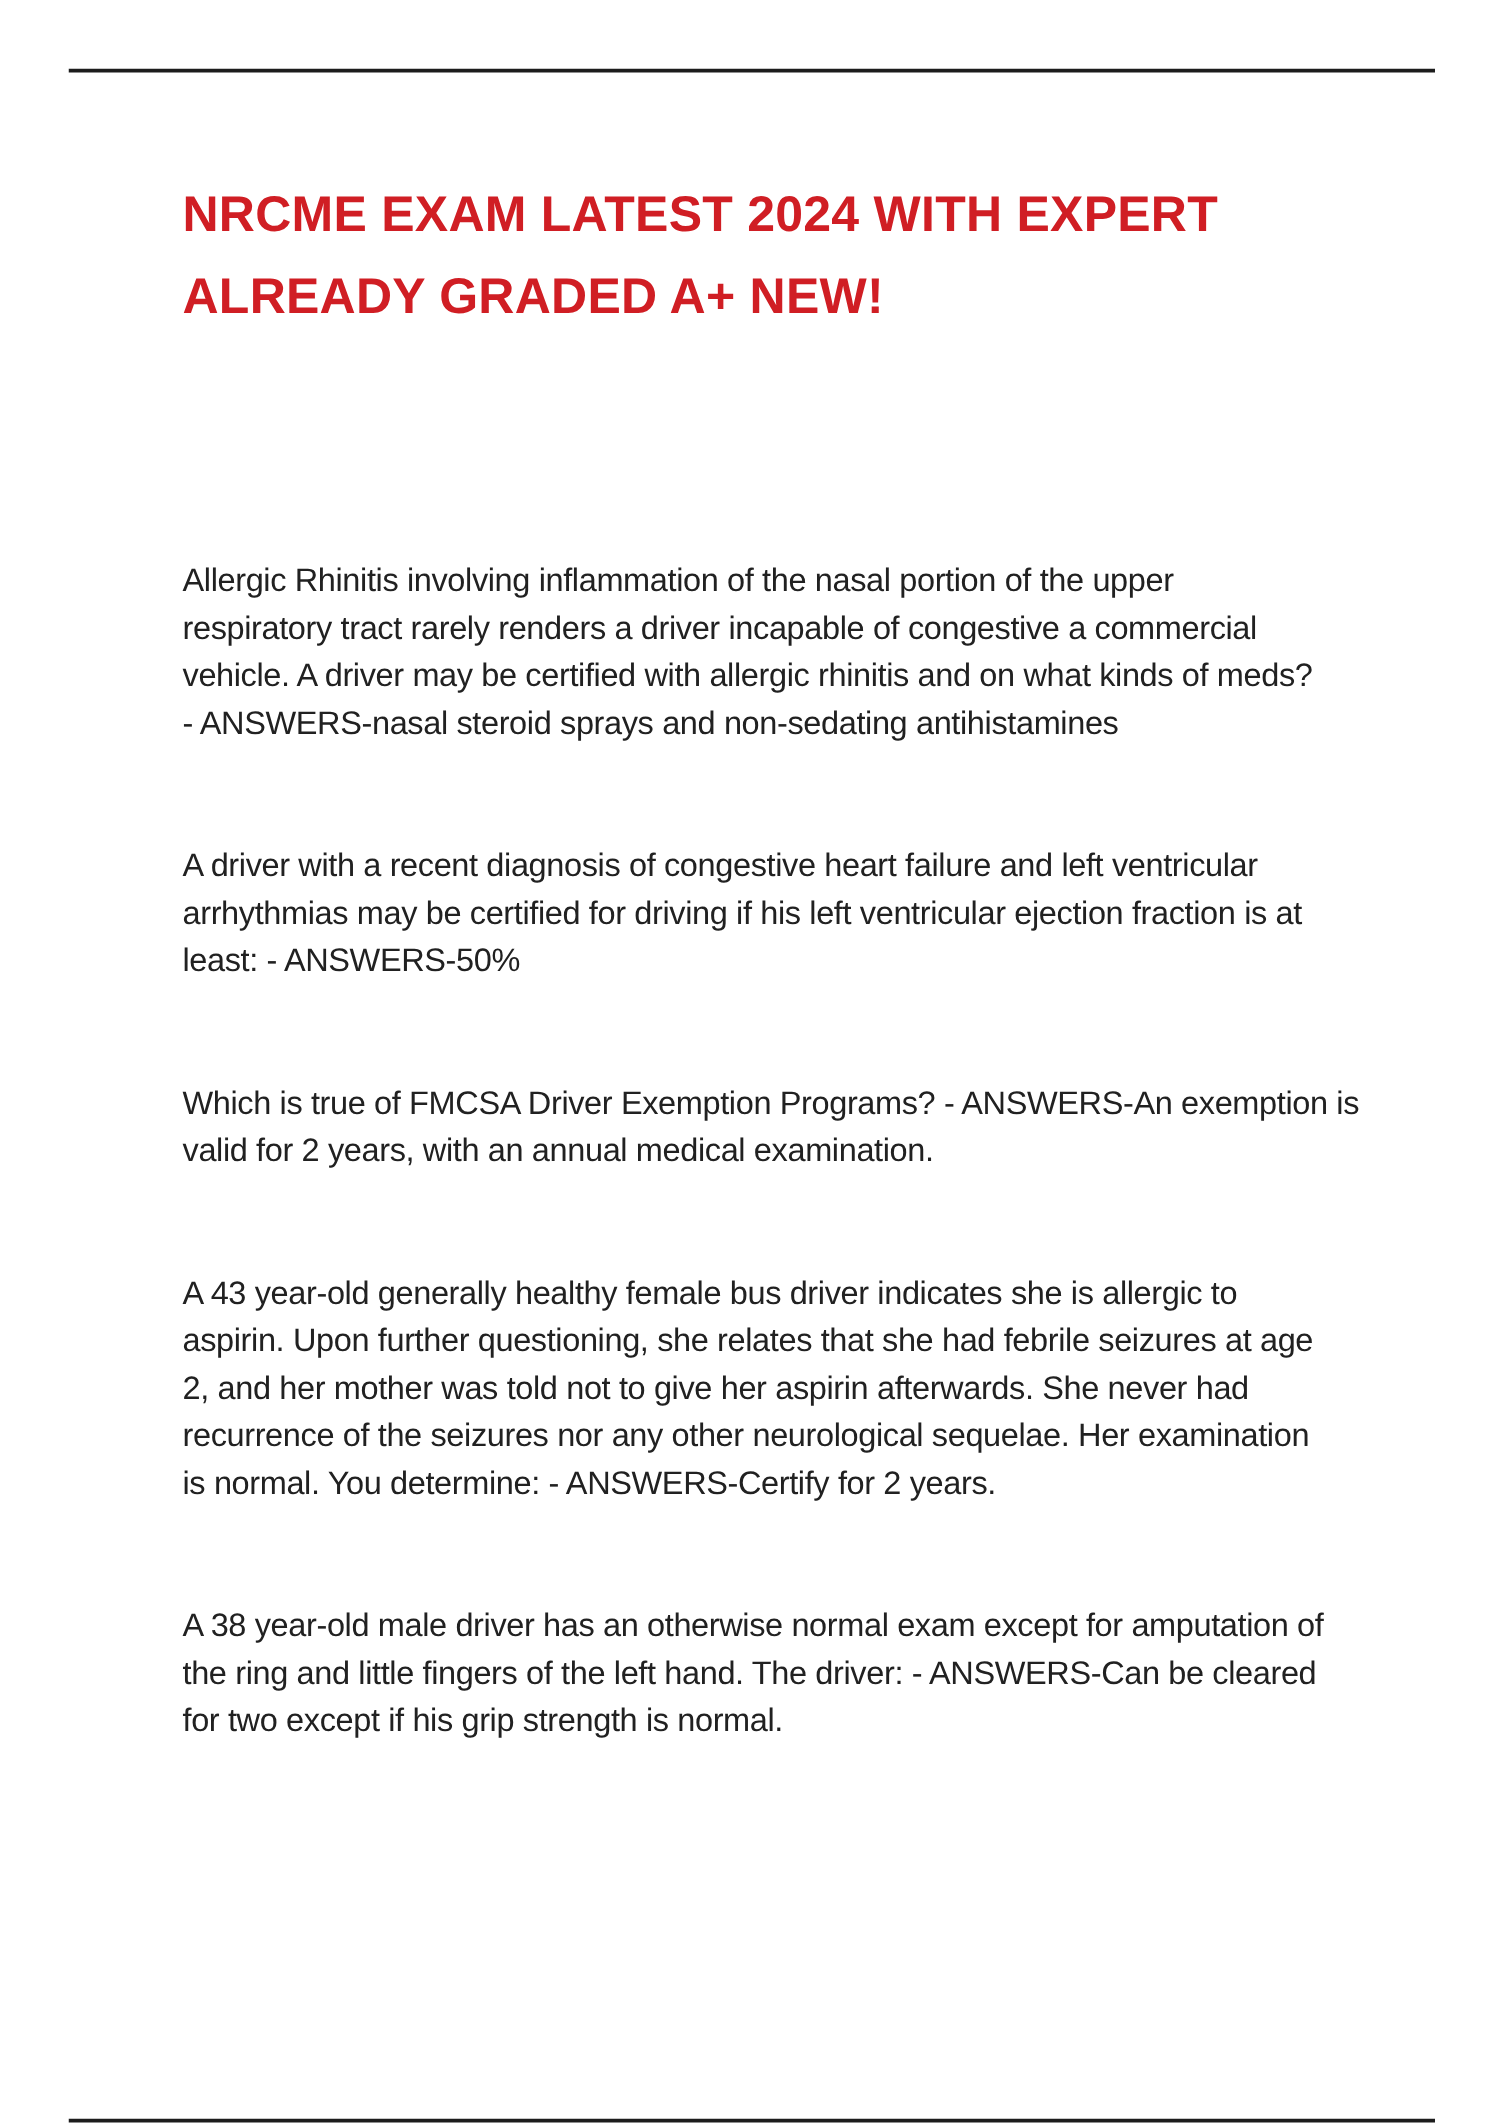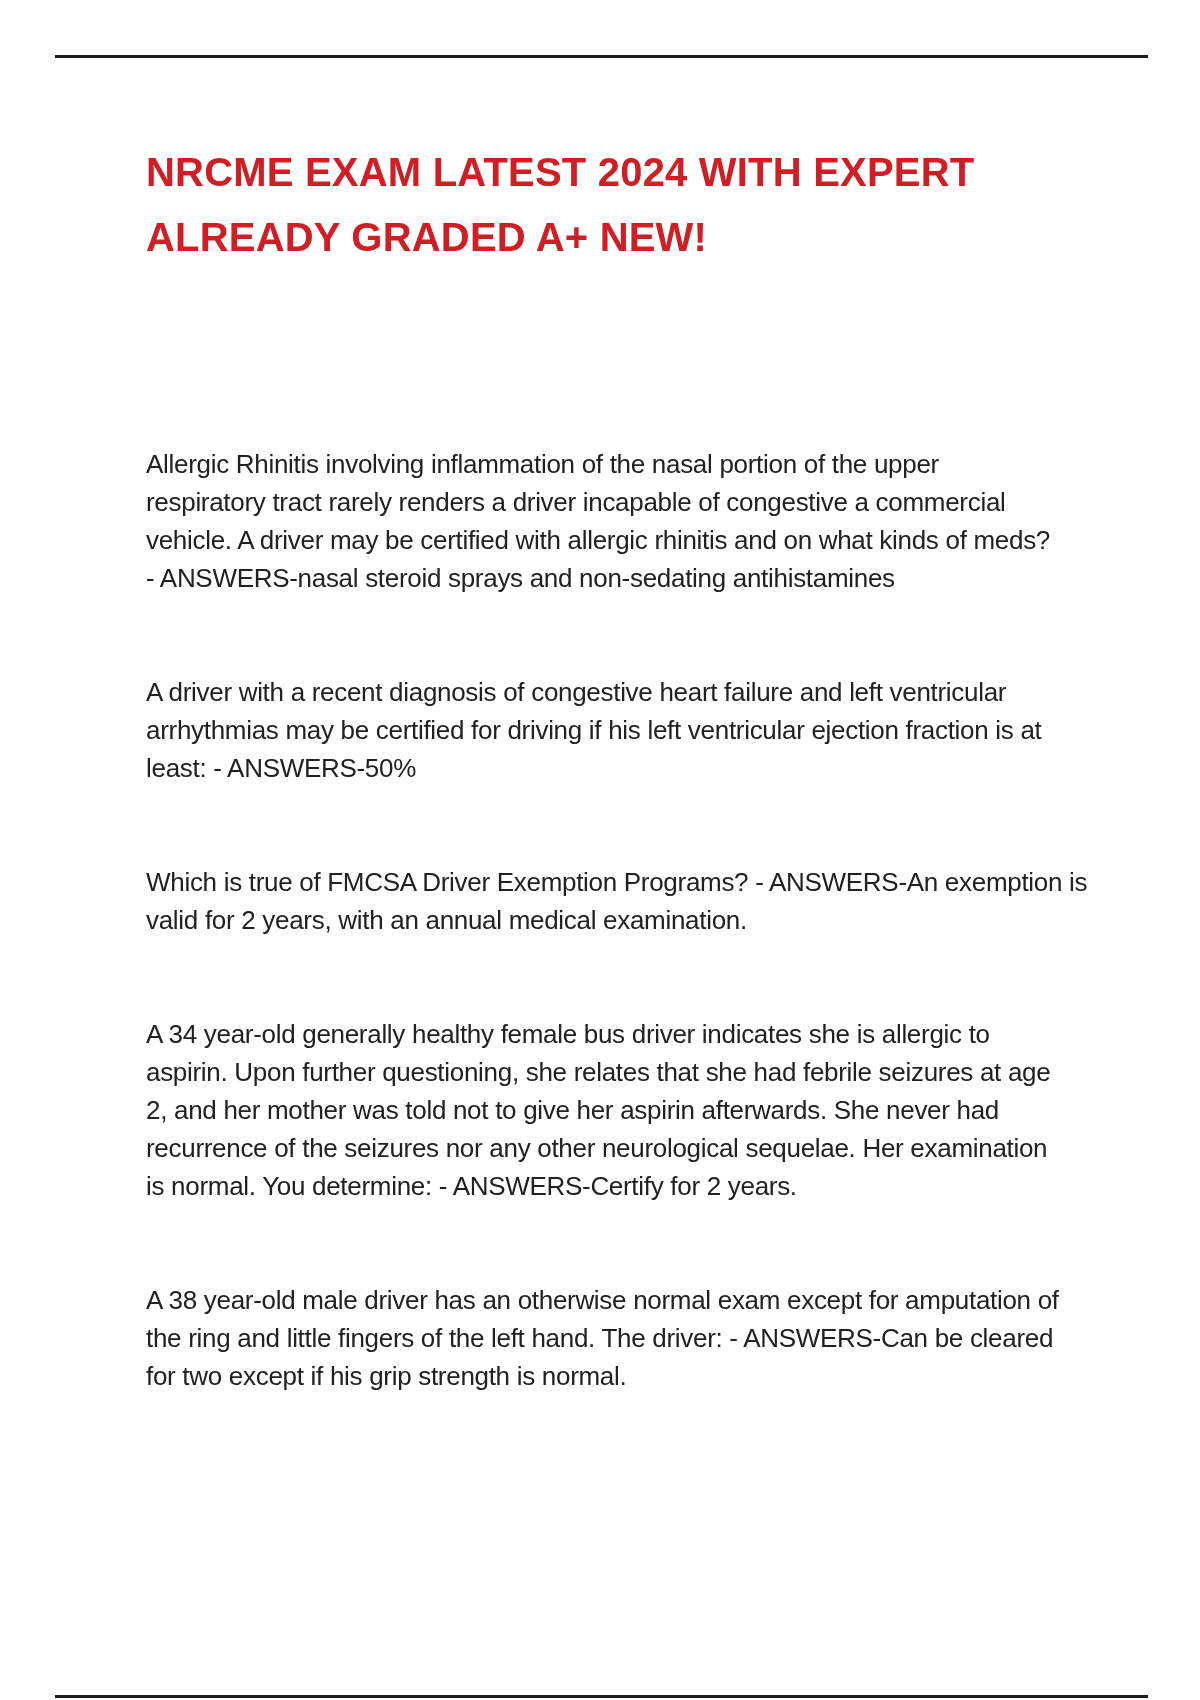--- a/index.html
+++ b/index.html
@@ -81,21 +81,21 @@
       <span class="qa-line">arrhythmias may be certified for driving if his left ventricular ejection fraction is at</span>
       <span class="qa-line">least: - ANSWERS-50%</span>
     </p>
 
     <p class="qa-item">
       <span class="qa-line">Which is true of FMCSA Driver Exemption Programs? - ANSWERS-An exemption is</span>
       <span class="qa-line">valid for 2 years, with an annual medical examination.</span>
     </p>
 
     <p class="qa-item">
-      <span class="qa-line">A 34 year-old generally healthy female bus driver indicates she is allergic to</span>
+      <span class="qa-line">A 43 year-old generally healthy female bus driver indicates she is allergic to</span>
       <span class="qa-line">aspirin. Upon further questioning, she relates that she had febrile seizures at age</span>
       <span class="qa-line">2, and her mother was told not to give her aspirin afterwards. She never had</span>
       <span class="qa-line">recurrence of the seizures nor any other neurological sequelae. Her examination</span>
       <span class="qa-line">is normal. You determine: - ANSWERS-Certify for 2 years.</span>
     </p>
 
     <p class="qa-item">
       <span class="qa-line">A 38 year-old male driver has an otherwise normal exam except for amputation of</span>
       <span class="qa-line">the ring and little fingers of the left hand. The driver: - ANSWERS-Can be cleared</span>
       <span class="qa-line">for two except if his grip strength is normal.</span>

